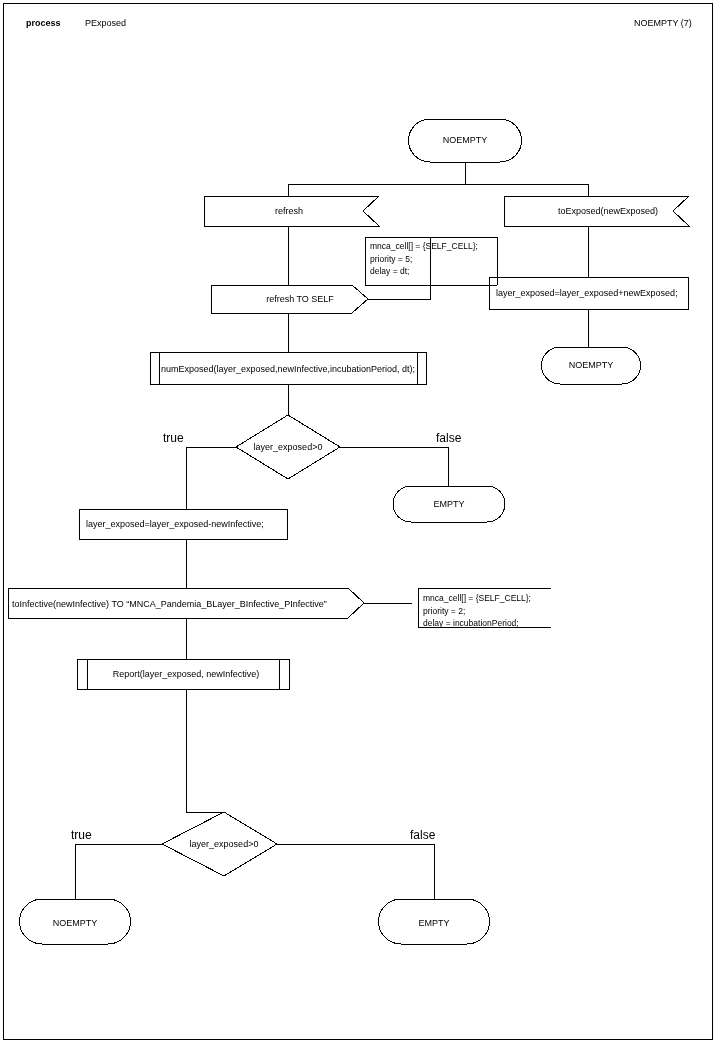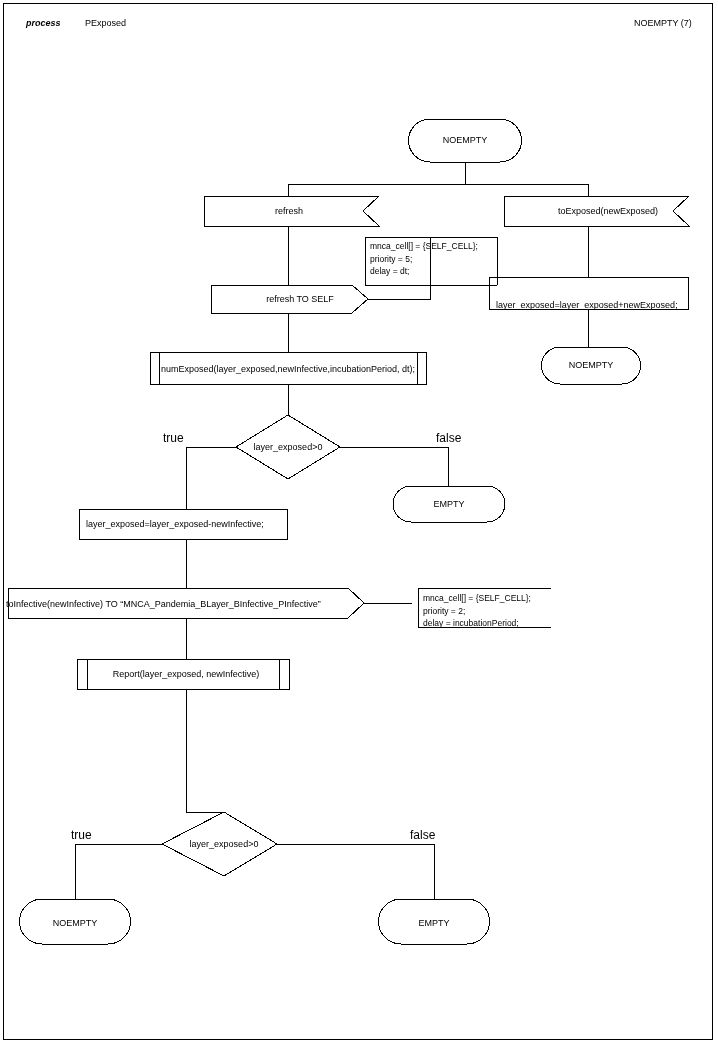--- a/index.html
+++ b/index.html
@@ -25,21 +25,21 @@
     height: 1037px;
     border: 1px solid #000000;
     box-sizing: border-box;
   }
   .hdr {
     position: absolute;
     font-size: 9px;
     color: #000000;
     white-space: nowrap;
   }
-  .hdr-bold { font-weight: bold; font-style: italic; }
+  .hdr-bold { font-weight: bold; }
 
   svg#diagram {
     position: absolute;
     left: 0;
     top: 0;
     width: 718px;
     height: 1047px;
   }
   .lbl {
     position: absolute;
@@ -164,36 +164,36 @@
   <div class="lbl" style="left:528px; top:205px; width:160px;">toExposed(newExposed)</div>
 
   <div class="lbl" style="left:235px; top:293px; width:130px;text-align:center;">refresh TO SELF</div>
 
   <div class="cmt" style="left:370px; top:240px;">
     <div>mnca_cell[] = {SELF_CELL};</div>
     <div>priority = 5;</div>
     <div>delay = dt;</div>
   </div>
 
-  <div class="lbl lbl-left" style="left:496px; top:299px;">layer_exposed=layer_exposed+newExposed;</div>
+  <div class="lbl lbl-left" style="left:496px; top:287px;">layer_exposed=layer_exposed+newExposed;</div>
 
   <div class="lbl" style="left:531px; top:359px; width:120px;">NOEMPTY</div>
 
   <div class="lbl" style="left:128px; top:363px; width:320px;">numExposed(layer_exposed,newInfective,incubationPeriod, dt);</div>
 
   <div class="lbl" style="left:238px; top:441px; width:100px;">layer_exposed&gt;0</div>
 
   <div class="branch-lbl" style="left:163px; top:431px;">true</div>
   <div class="branch-lbl" style="left:436px; top:431px;">false</div>
 
   <div class="lbl" style="left:399px; top:498px; width:100px;">EMPTY</div>
 
   <div class="lbl lbl-left" style="left:86px; top:518px;text-align:center;">layer_exposed=layer_exposed-newInfective;</div>
 
-  <div class="lbl lbl-left" style="left:6px; top:598px;">toInfective(newInfective) TO “MNCA_Pandemia_BLayer_BInfective_PInfective”</div>
+  <div class="lbl lbl-left" style="left:12px; top:598px;">toInfective(newInfective) TO “MNCA_Pandemia_BLayer_BInfective_PInfective”</div>
 
   <div class="cmt" style="left:423px; top:592px;">
     <div>mnca_cell[] = {SELF_CELL};</div>
     <div>priority = 2;</div>
     <div>delay = incubationPeriod;</div>
   </div>
 
   <div class="lbl" style="left:96px; top:668px; width:180px;">Report(layer_exposed, newInfective)</div>
 
   <div class="lbl" style="left:174px; top:838px; width:100px;">layer_exposed&gt;0</div>

